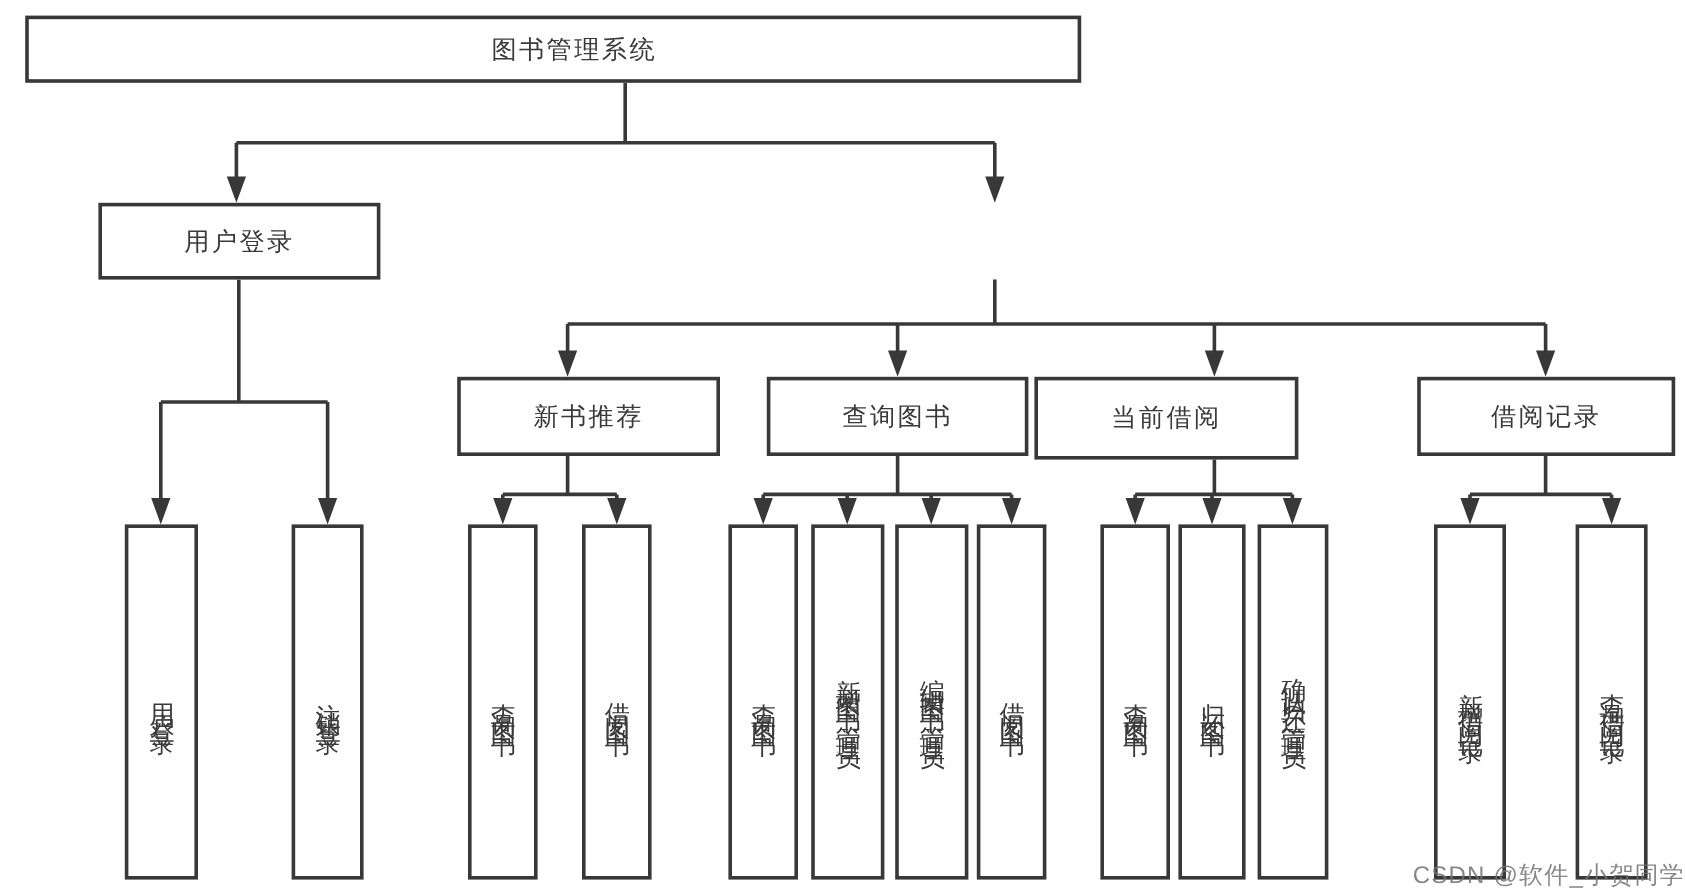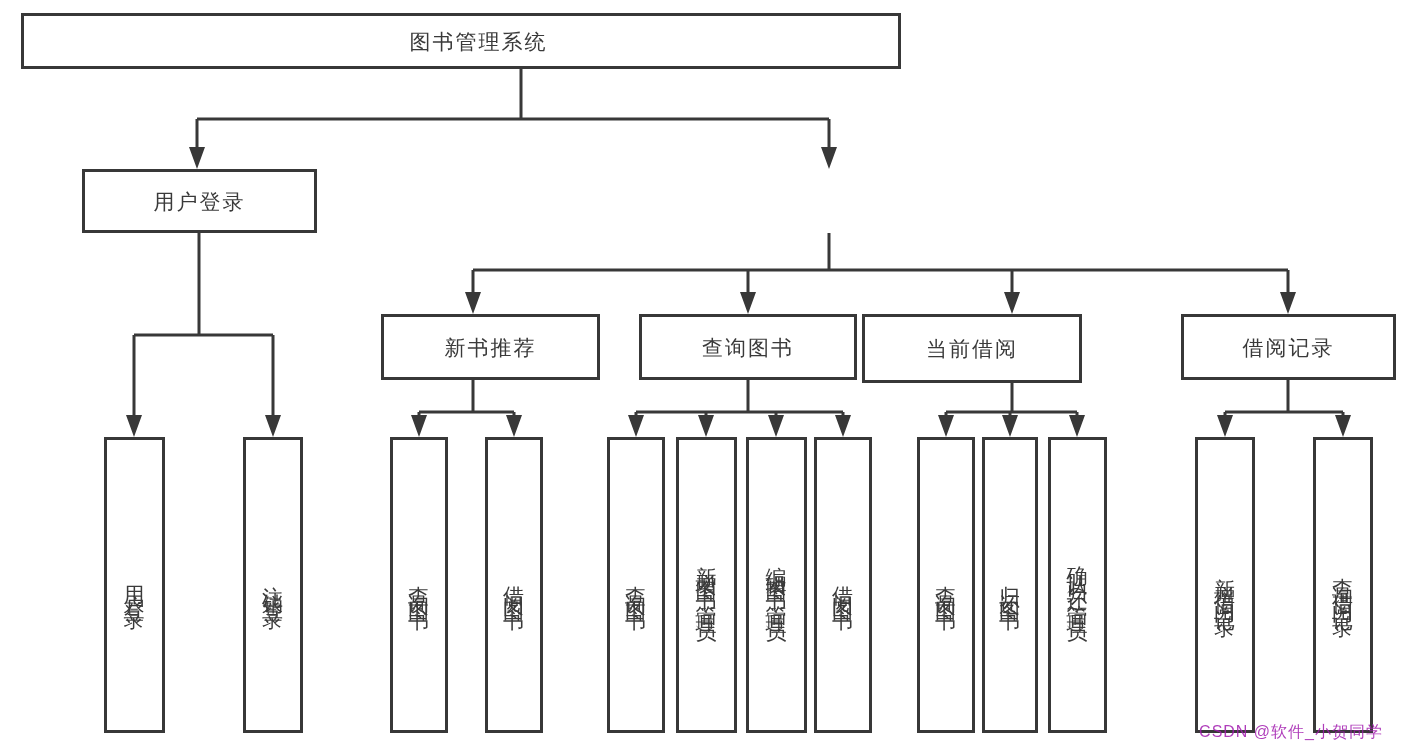--- a/index.html
+++ b/index.html
@@ -36,24 +36,24 @@
     line-height: 1;
   }
   .leaf {
     writing-mode: vertical-rl;
     text-orientation: mixed;
     letter-spacing: 8px;
     font-size: 21px;
   }
   #watermark {
     position: absolute;
-    right: 22px;
+    right: 1px;
     bottom: 4px;
-    font-size: 16px;
-    color: #a21caf;
+    font-size: 20px;
+    color: #737373;
     opacity: 0.85;
     letter-spacing: 1px;
     white-space: nowrap;
     z-index: 5;
   }
 </style>
 </head>
 <body>
 
 <div id="stage">

